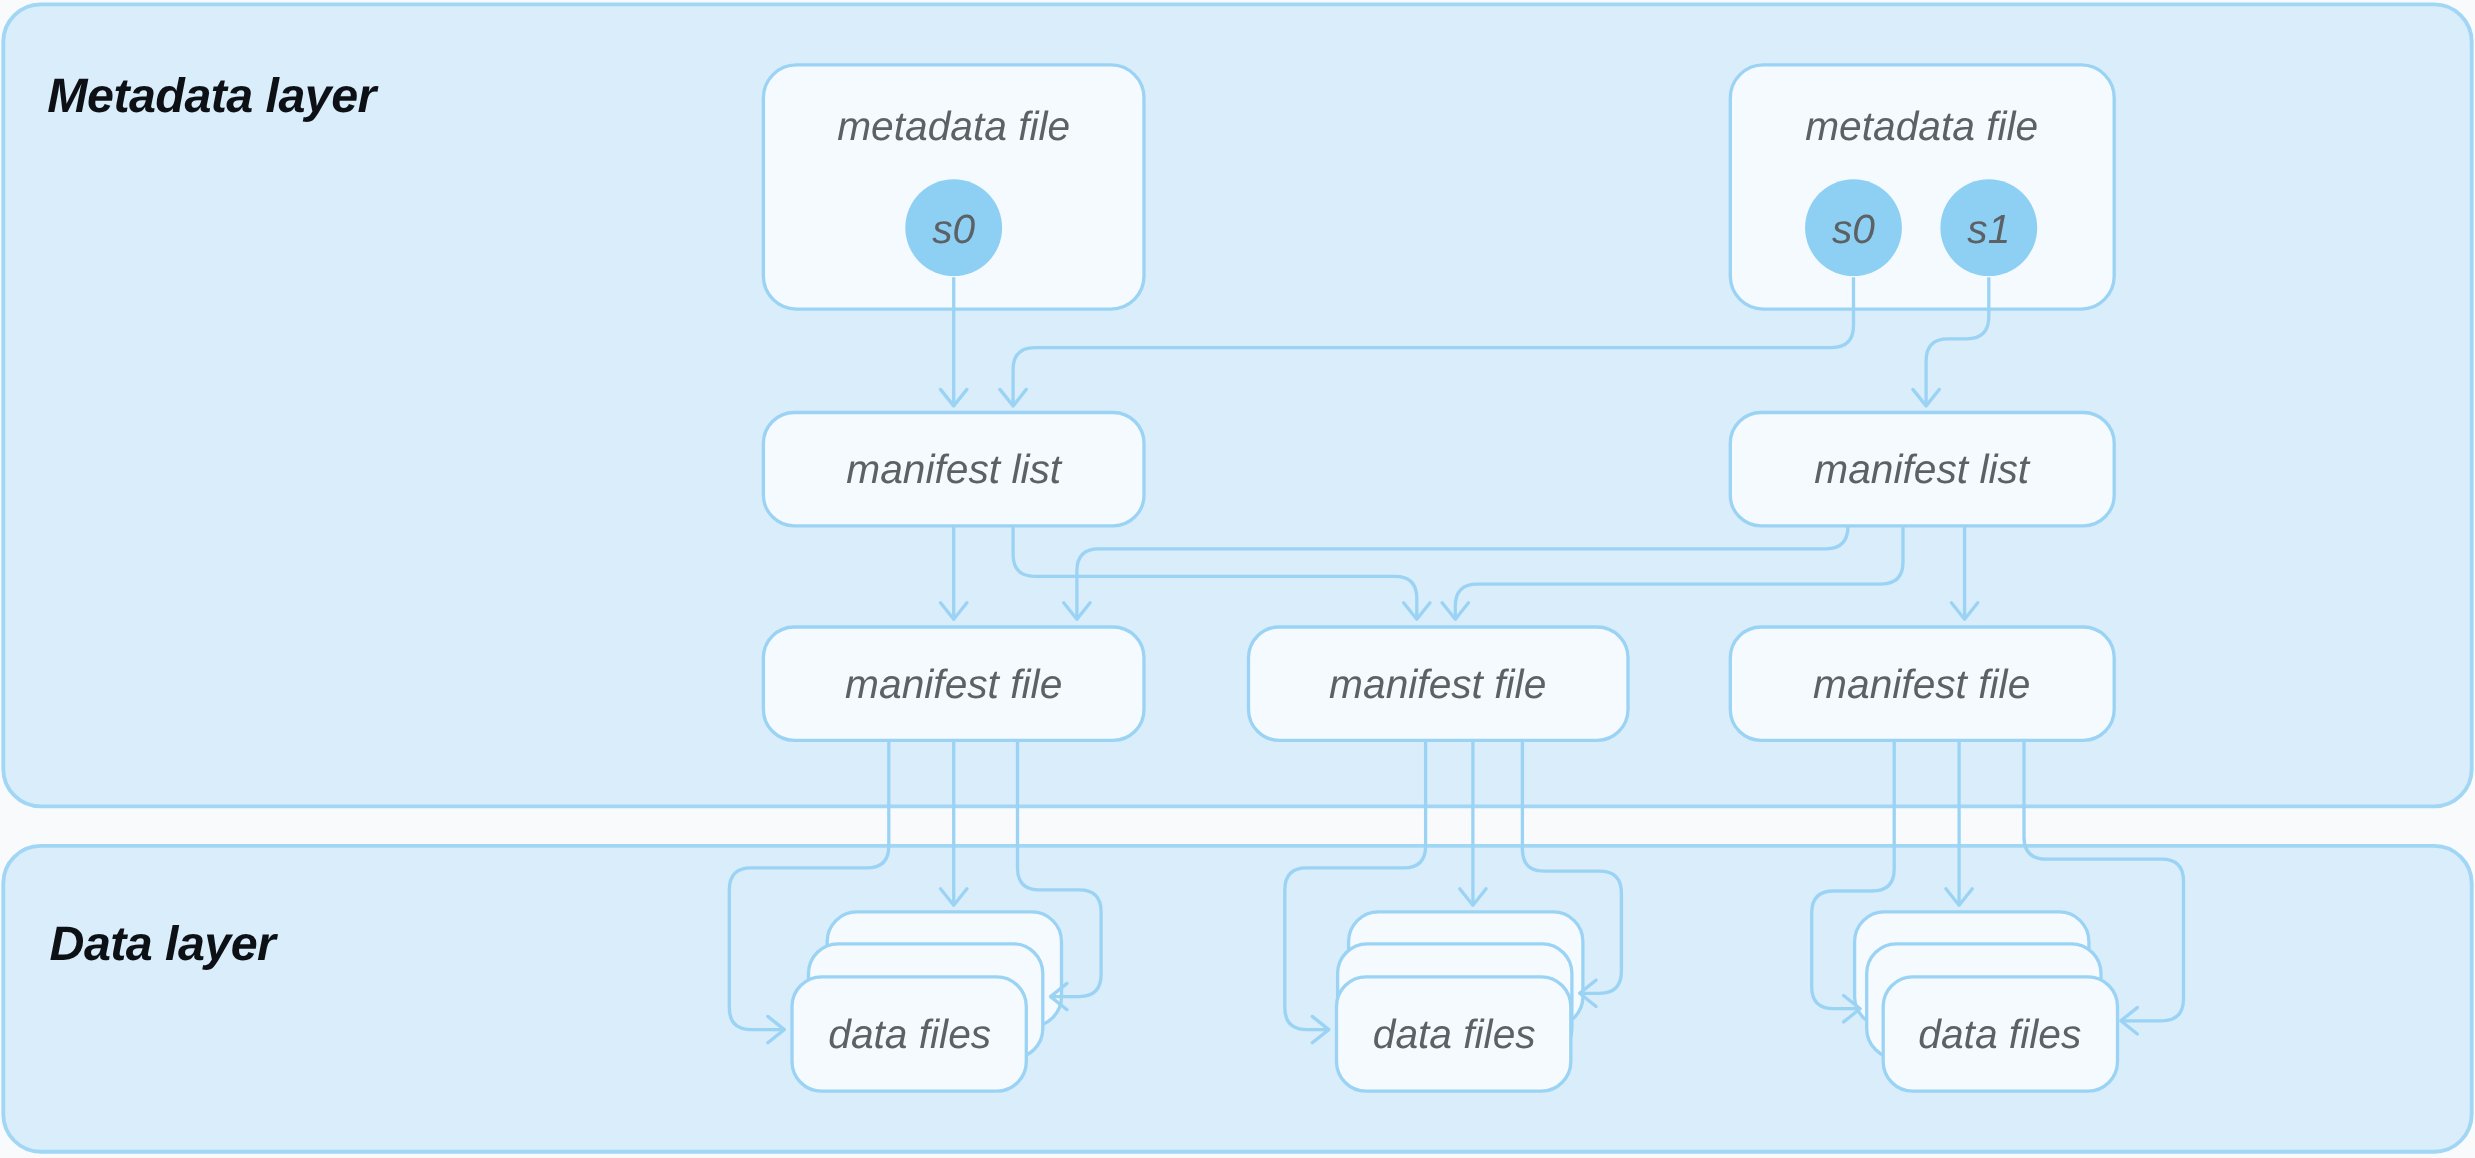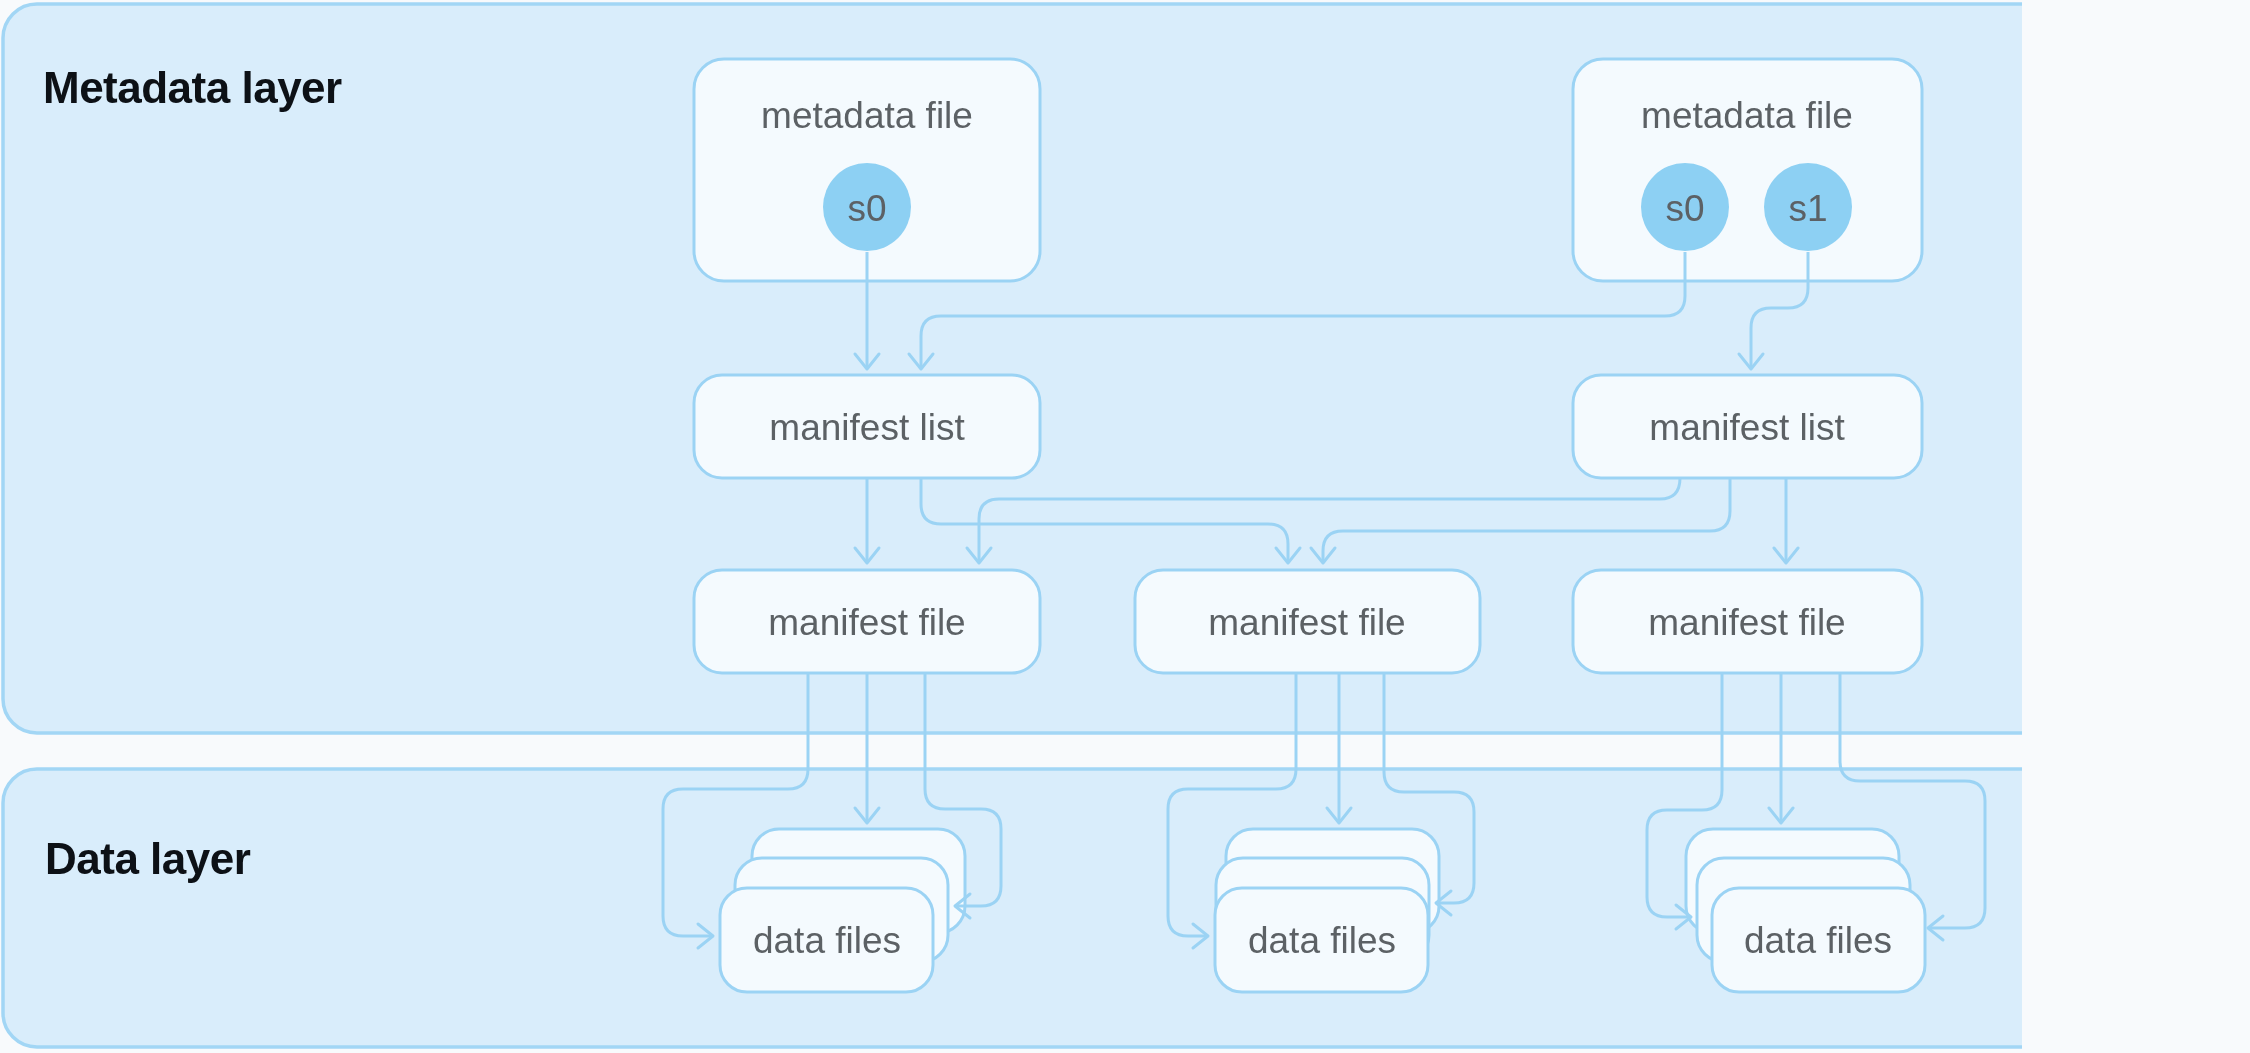--- a/index.html
+++ b/index.html
@@ -7,21 +7,21 @@
     --container-fill:#d9edfb;
     --container-stroke:#a2d6f5;
     --node-fill:#f4fafe;
     --node-stroke:#9bd3f4;
     --line:#9bd3f4;
     --circle-fill:#8dd0f3;
     --text-gray:#5c6165;
     --title:#0d1116;
   }
   html,body{margin:0;padding:0;background:var(--bg);}
-  .stage{width:2022px;height:1053px;position:relative;background:var(--bg);overflow:hidden;}
+  .stage{width:2250px;height:1053px;position:relative;background:var(--bg);overflow:hidden;font-style:italic;}
   svg{display:block;font-family:"Liberation Sans",sans-serif;}
   .layer-container{fill:var(--container-fill);stroke:var(--container-stroke);stroke-width:3.5;}
   .node{fill:var(--node-fill);stroke:var(--node-stroke);stroke-width:3;}
   .card{fill:var(--node-fill);stroke:var(--node-stroke);stroke-width:3;}
   .edge{fill:none;stroke:var(--line);stroke-width:3;}
   .arrowhead{fill:none;stroke:var(--line);stroke-width:3;stroke-linecap:round;stroke-linejoin:round;}
   .snapshot{fill:var(--circle-fill);}
   .layer-title{fill:var(--title);font-size:44px;font-weight:bold;letter-spacing:-0.5px;}
   .node-label{fill:var(--text-gray);font-size:37px;text-anchor:middle;}
   .snap-label{fill:var(--text-gray);font-size:37px;text-anchor:middle;}

